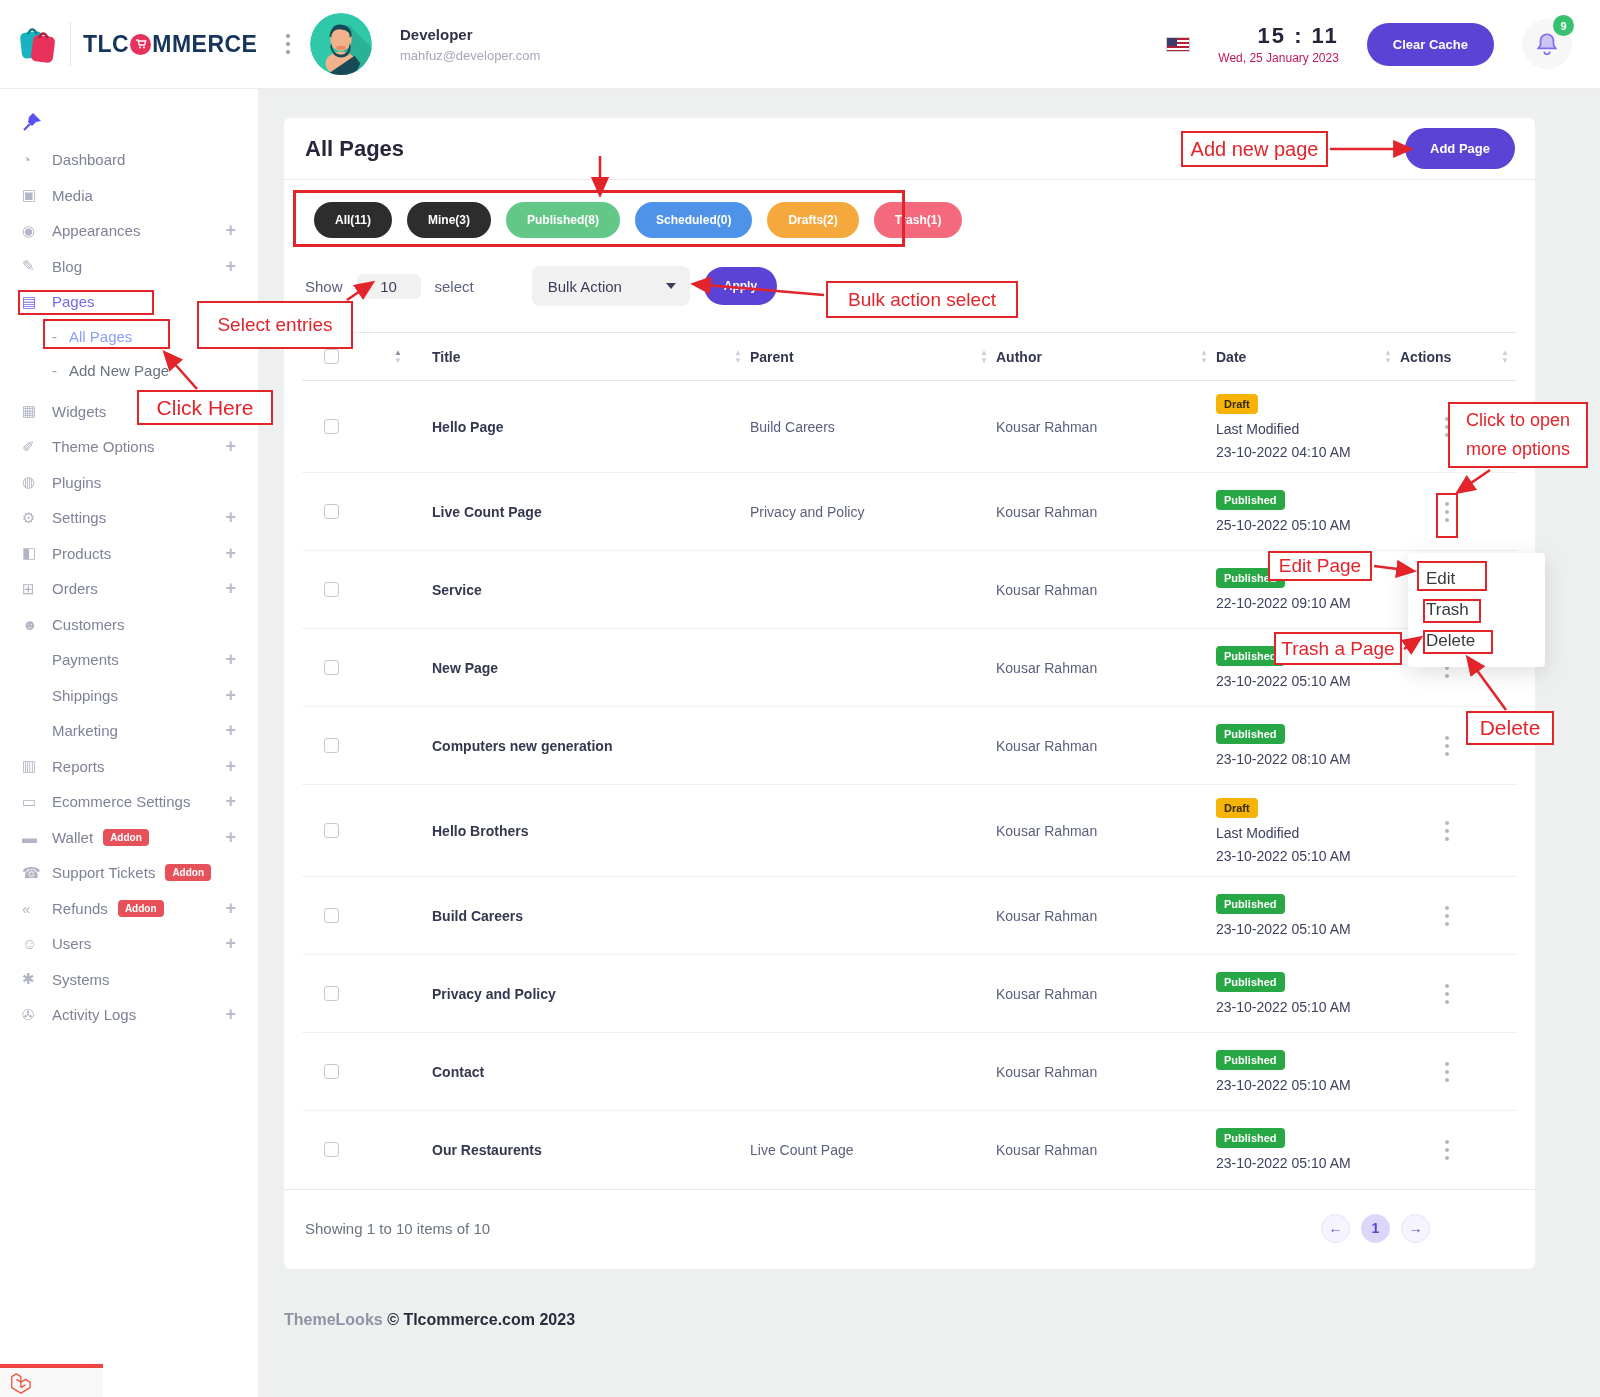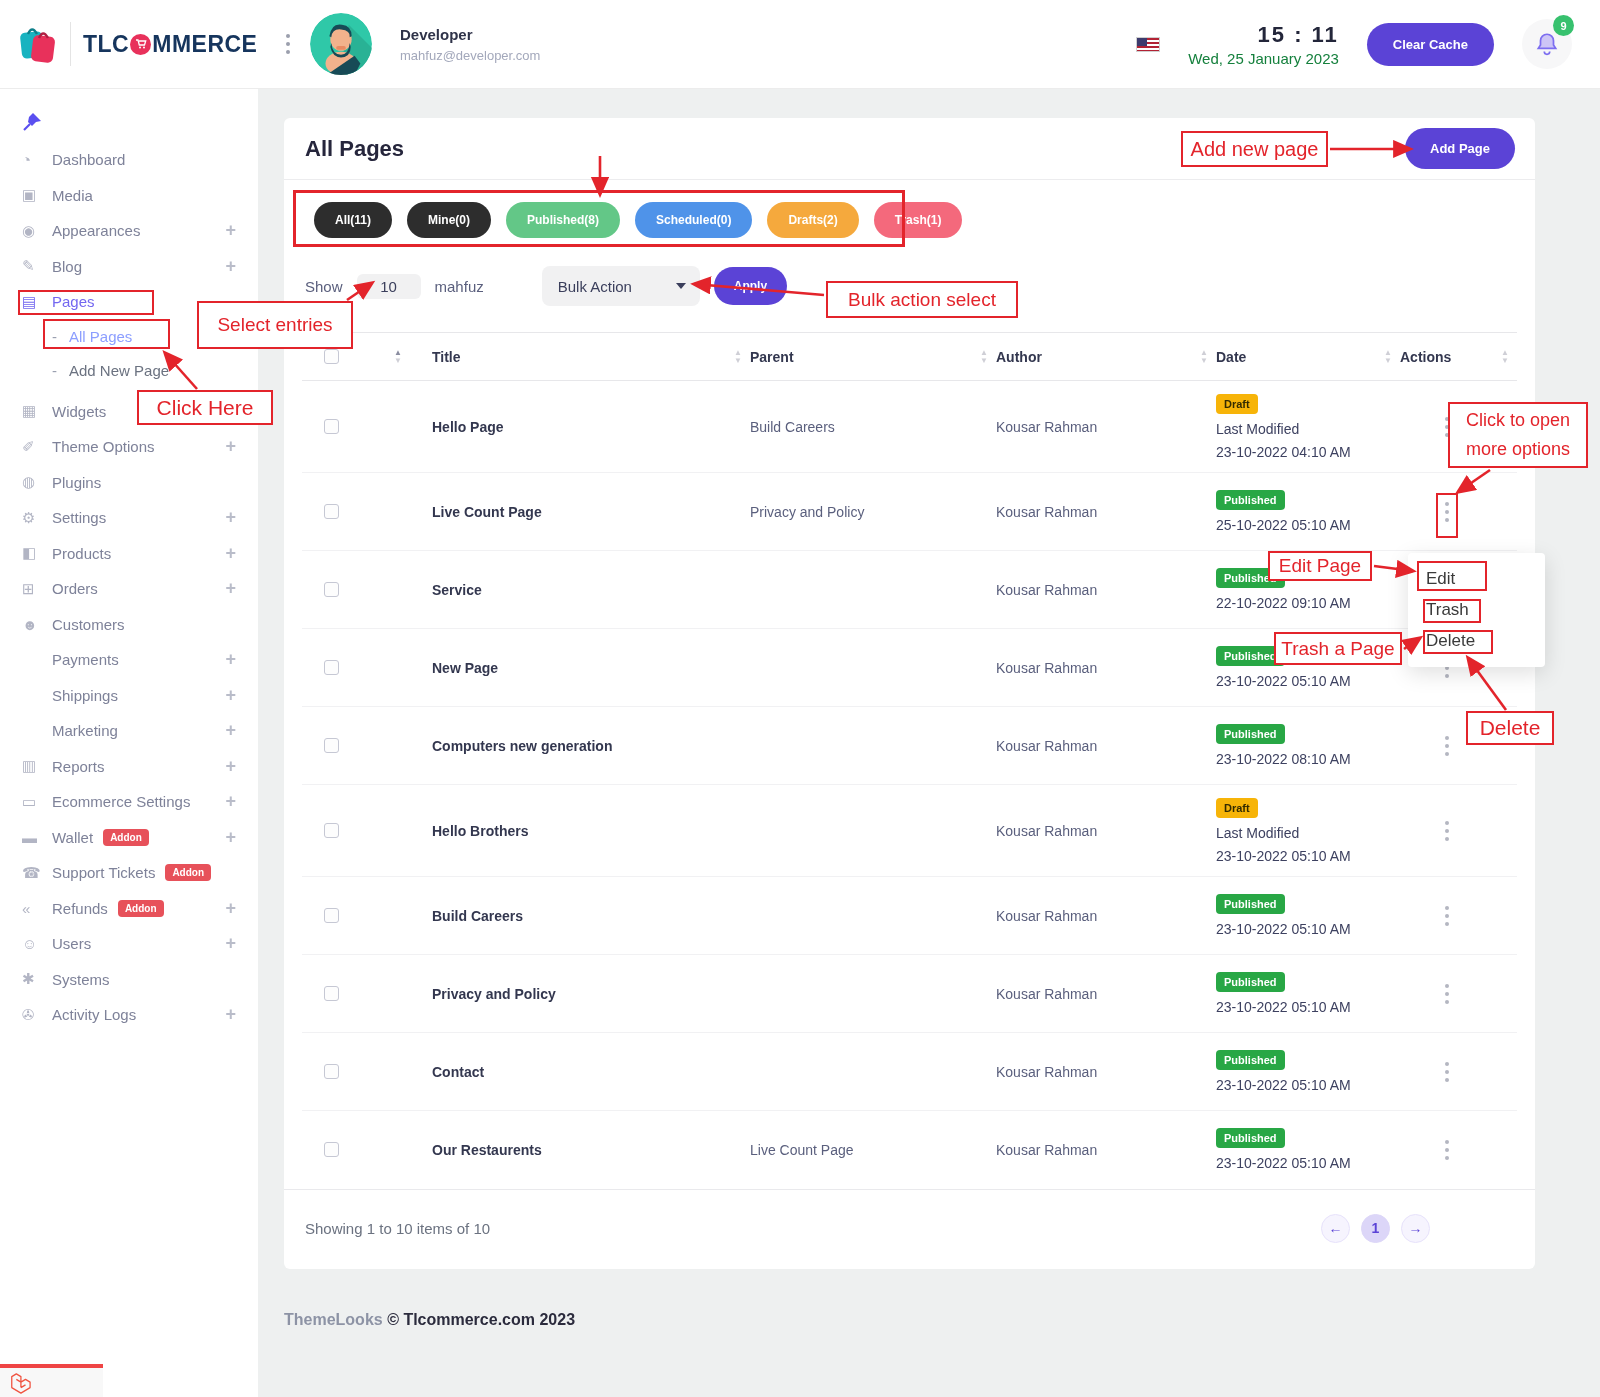--- a/index.html
+++ b/index.html
@@ -19,21 +19,21 @@
   .dots-toggle i { width:4px; height:4px; border-radius:50%; background:#9b9fad; }
   .avatar { width:62px; height:62px; border-radius:50%; overflow:hidden; flex:0 0 auto; }
   .identity { margin-left:28px; }
   .identity .uname { font-size:15px; font-weight:bold; color:#2f3349; }
   .identity .uemail { font-size:13px; color:#a3a8bb; margin-top:5px; }
   .header-right { margin-left:auto; display:flex; align-items:center; gap:28px; padding-right:28px; }
   .flag { width:24px; height:15px; position:relative; background:repeating-linear-gradient(#b22234 0 2px,#fff 2px 4px); border:1px solid #d0d0d0; }
   .flag::after { content:""; position:absolute; left:0; top:0; width:10px; height:8px; background:#3c3b6e; }
   .clock { text-align:right; }
   .clock .time { font-size:22px; font-weight:bold; color:#23263a; letter-spacing:2px; }
-  .clock .date { font-size:15px; color:#15803d; margin-top:2px; }
+  .clock .date { font-size:12px; color:#be185d; margin-top:2px; }
   .btn-purple { background:#5b43d6; color:#fff; border:none; border-radius:24px; font-weight:bold;
                 font-family:inherit; cursor:pointer; }
   .clear-cache { padding:14px 26px; font-size:13px; }
   .bell-wrap { position:relative; width:50px; height:50px; border-radius:50%; background:#f7f7f8;
                display:flex; align-items:center; justify-content:center; cursor:pointer; }
   .bell-badge { position:absolute; top:-4px; right:-2px; width:21px; height:21px; border-radius:50%;
                 background:#37c16e; color:#fff; font-size:11px; font-weight:bold; display:flex;
                 align-items:center; justify-content:center; }
 
   
@@ -334,31 +334,31 @@
 
   <main class="content">
     <div class="card">
       <div class="card-head">
         <div class="page-title">All Pages</div>
         <button class="btn-purple add-page">Add Page</button>
       </div>
 
       <div class="filter-row">
         <button class="pill dark">All(11)</button>
-        <button class="pill dark">Mine(0)</button>
+        <button class="pill dark">Mine(3)</button>
         <button class="pill green">Published(8)</button>
         <button class="pill blue">Scheduled(0)</button>
         <button class="pill orange">Drafts(2)</button>
         <button class="pill pink">Trash(1)</button>
       </div>
 
       <div class="toolbar">
         <span class="tlabel">Show</span>
         <input class="entries-input" value="10" style="">
-        <span class="tlabel">mahfuz</span>
+        <span class="tlabel">select</span>
         <div class="bulk-select">
           <span>Bulk Action</span>
           <span class="chev"></span>
         </div>
         <button class="btn-purple apply">Apply</button>
       </div>
 
       <table>
         <colgroup>
             <col class="c-check">

